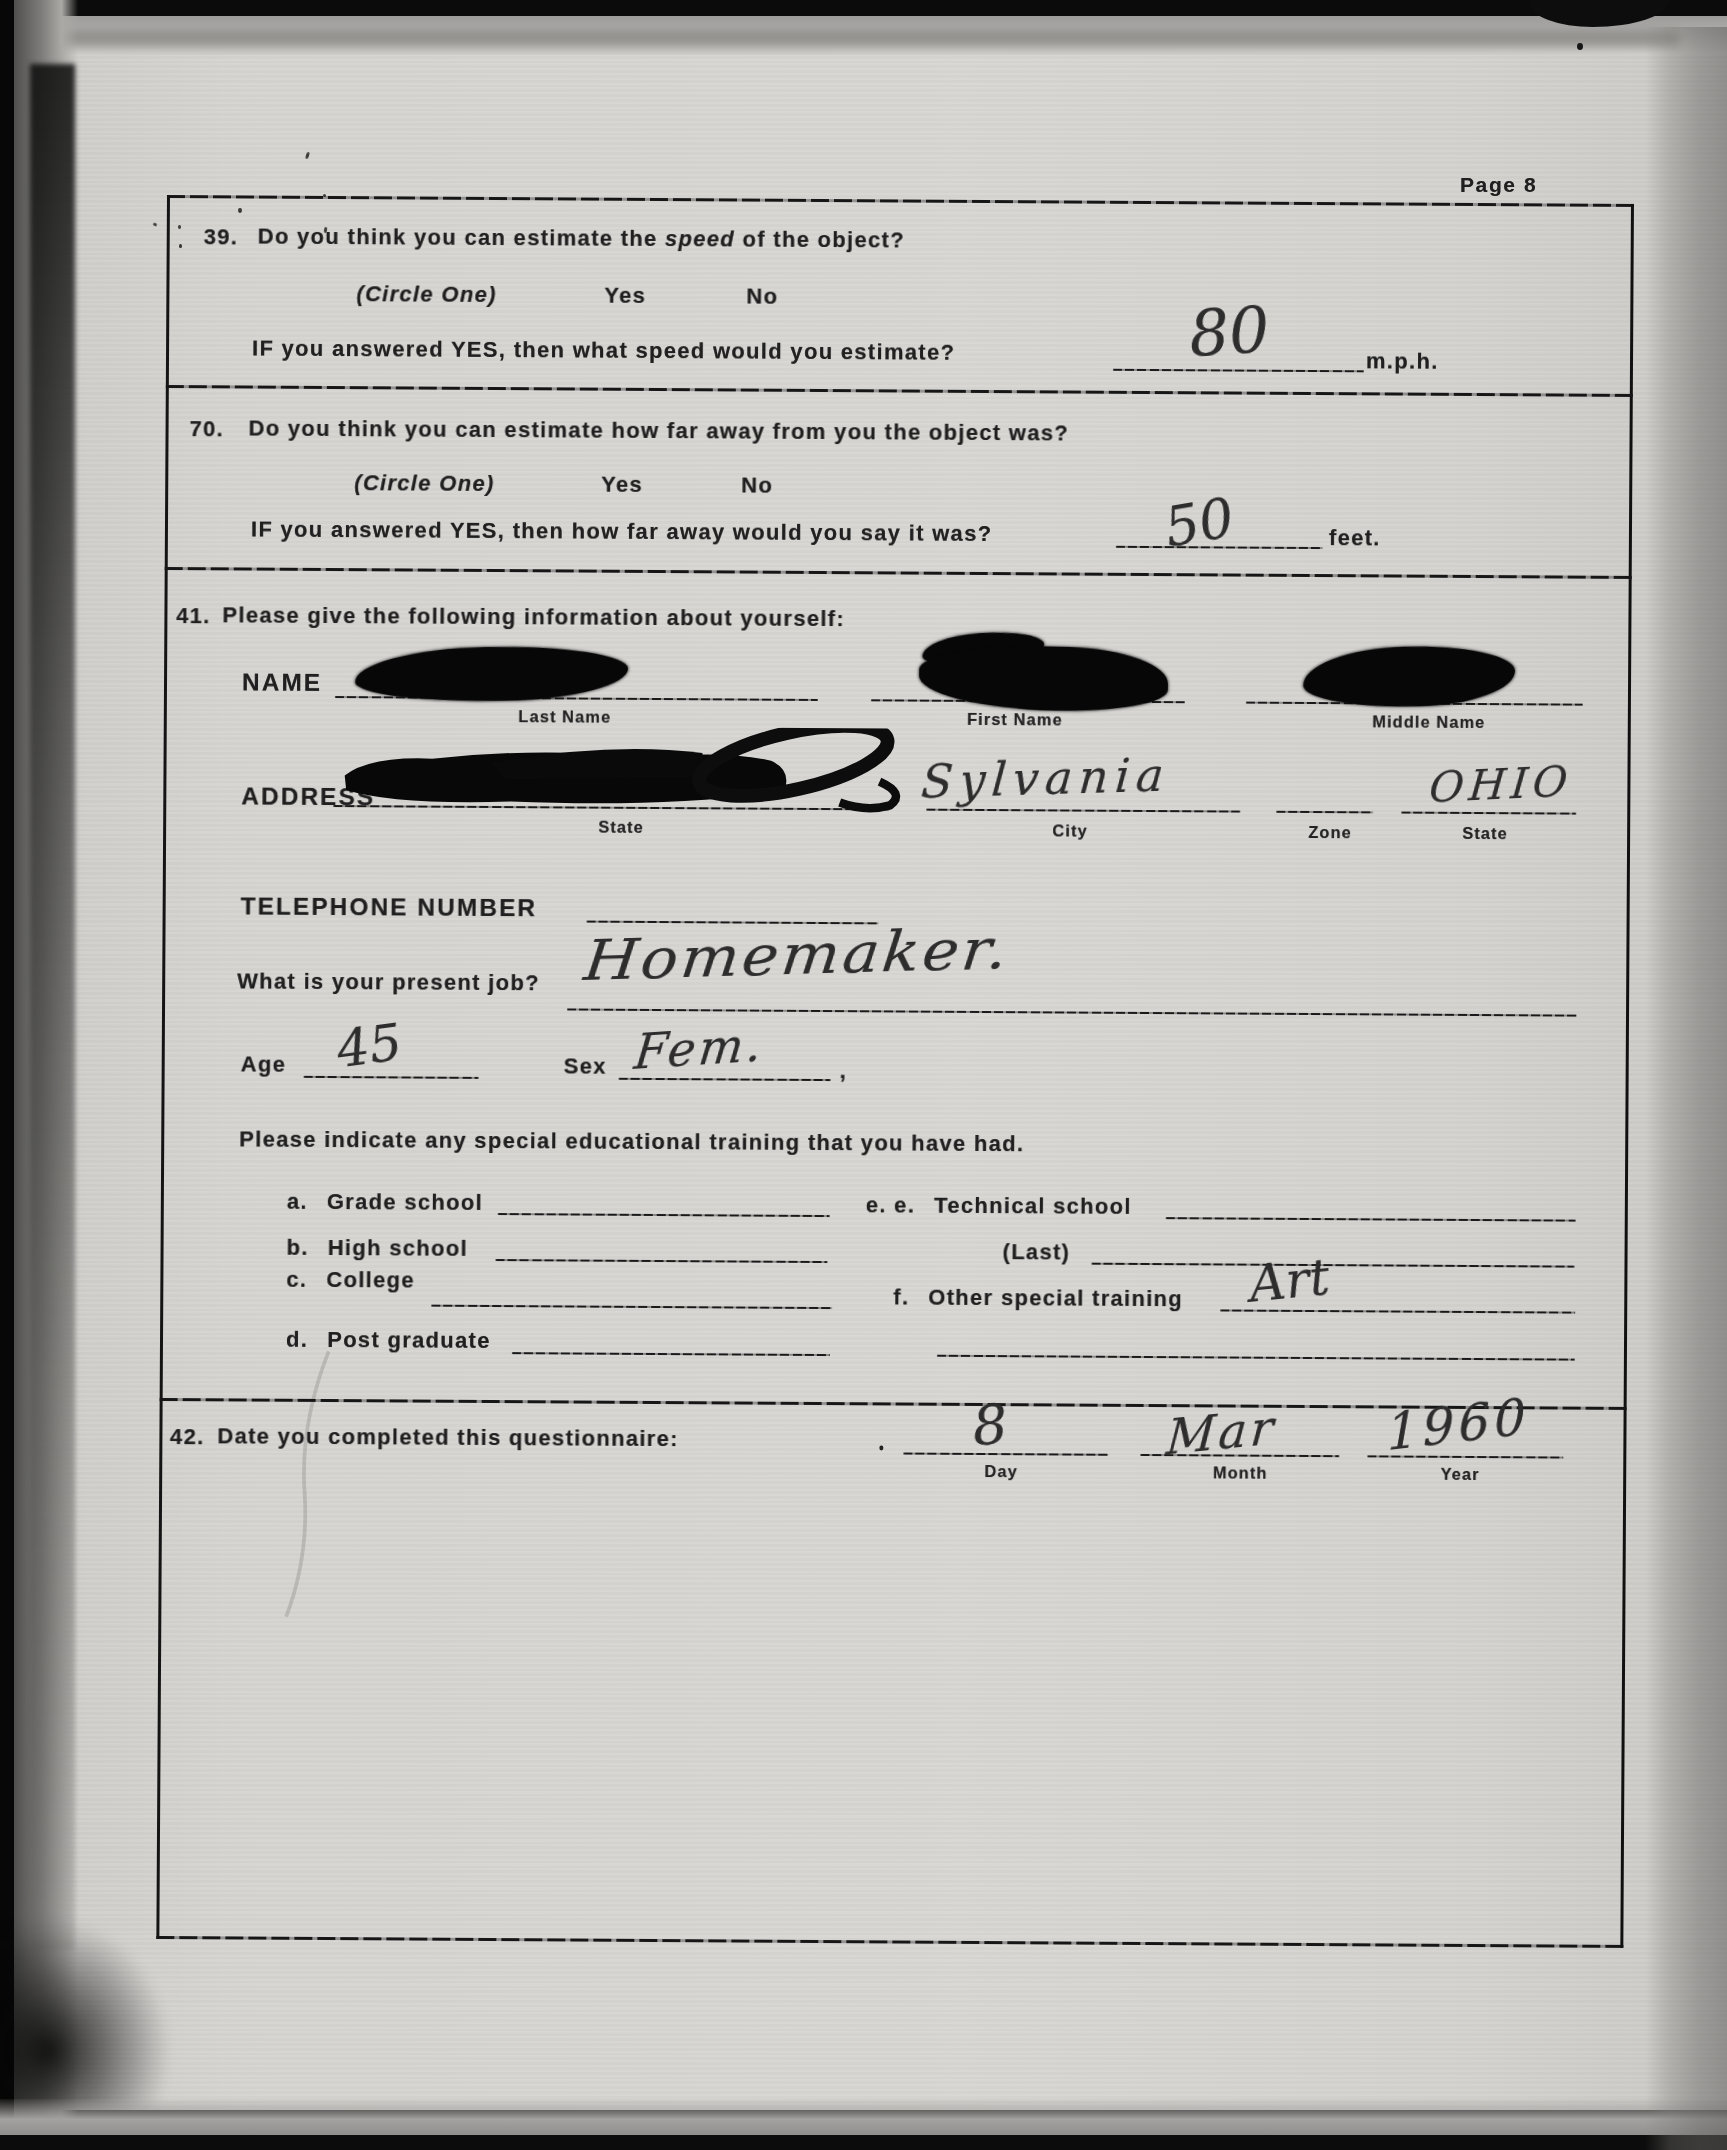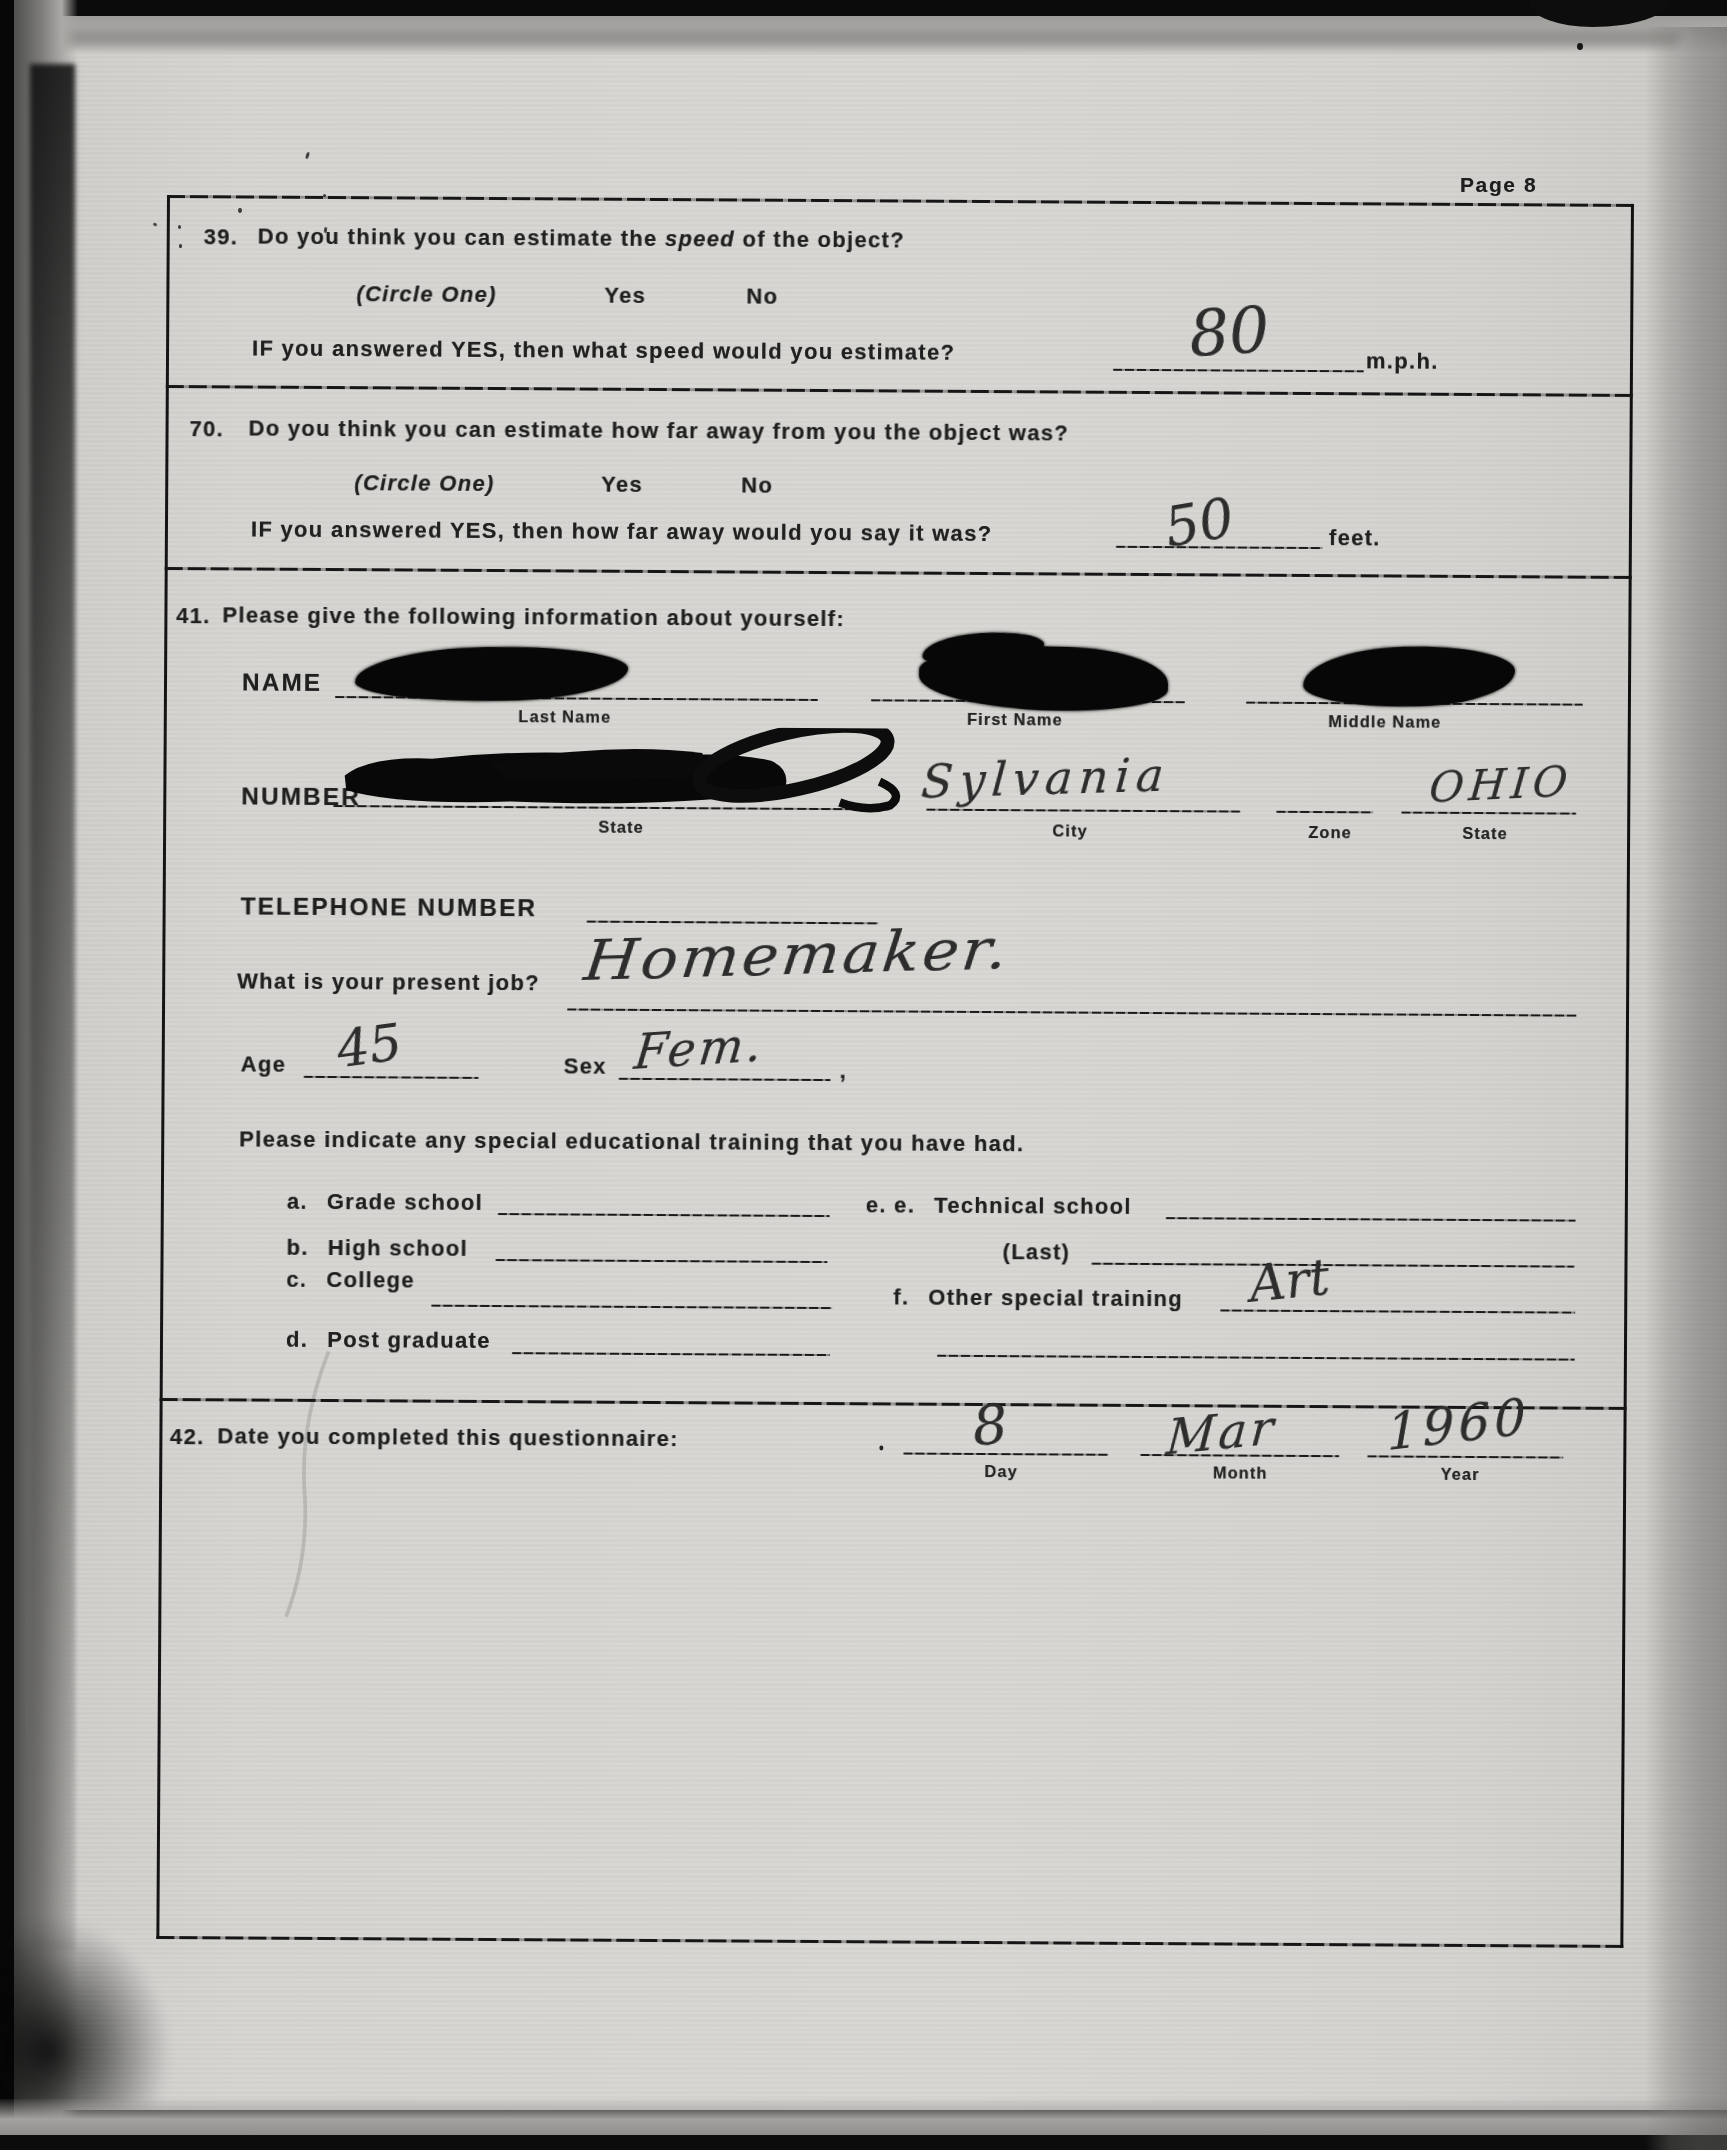--- a/index.html
+++ b/index.html
@@ -136,23 +136,23 @@
       <span class="f lbl" style="left:78px;top:473px">NAME</span>
       <div class="rule" style="left:171px;top:500px;width:483px"></div>
       <div class="rule" style="left:707px;top:500px;width:314px"></div>
       <div class="rule" style="left:1082px;top:500px;width:337px"></div>
       <div class="blob" style="left:191px;top:450px;width:273px;height:54px;transform:rotate(-1.5deg)"></div>
       <div class="blob" style="left:758px;top:433px;width:122px;height:33px;transform:rotate(-4deg)"></div>
       <div class="blob" style="left:755px;top:446px;width:249px;height:64px;transform:rotate(1deg);border-radius:55% 45% 50% 60% / 45% 60% 40% 55%"></div>
       <div class="blob" style="left:1139px;top:444px;width:212px;height:60px;transform:rotate(-2deg)"></div>
       <span class="sub" style="left:335px;top:510px">Last Name</span>
       <span class="sub" style="left:785px;top:510px">First Name</span>
-      <span class="sub" style="left:1155px;top:510px">Middle Name</span>
-
-      <span class="f lbl" style="left:78px;top:587px">NUMBER</span>
+      <span class="sub" style="left:1199px;top:510px">Middle Name</span>
+
+      <span class="f lbl" style="left:78px;top:587px">ADDRESS</span>
       <div class="rule" style="left:170px;top:609px;width:556px"></div>
       <div class="rule" style="left:763px;top:609px;width:314px"></div>
       <div class="rule" style="left:1113px;top:609px;width:97px"></div>
       <div class="rule" style="left:1238px;top:609px;width:175px"></div>
 
       <svg style="position:absolute;left:168px;top:529px" width="752" height="101" viewBox="0 0 1420 190">
         <path d="M25 95 Q 70 58 190 62 Q 400 38 600 58 Q 740 42 830 62 Q 870 80 855 120 Q 640 152 340 142 Q 120 150 28 122 Z" fill="#080808"></path>
         <path d="M300 70 Q 520 28 700 48 L 710 95 L 330 100 Z" fill="#0a0a0a"></path>
         <ellipse cx="872" cy="62" rx="182" ry="54" fill="none" stroke="#0d0d0d" stroke-width="26" transform="rotate(-13 872 62)"></ellipse>
         <path d="M1035 100 Q 1085 122 1055 145 Q 1010 158 960 140" fill="none" stroke="#0c0c0c" stroke-width="16"></path>

